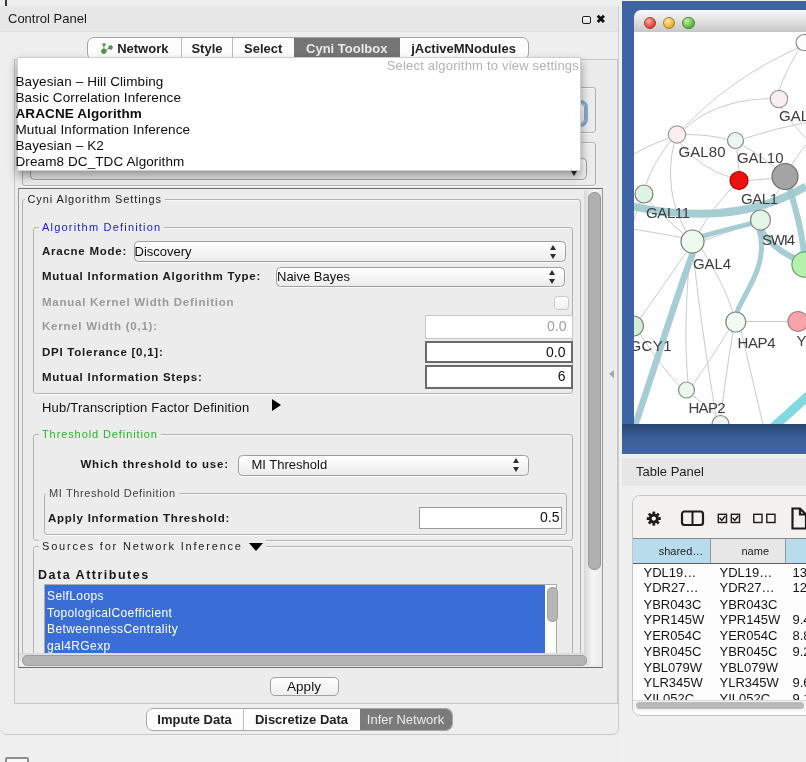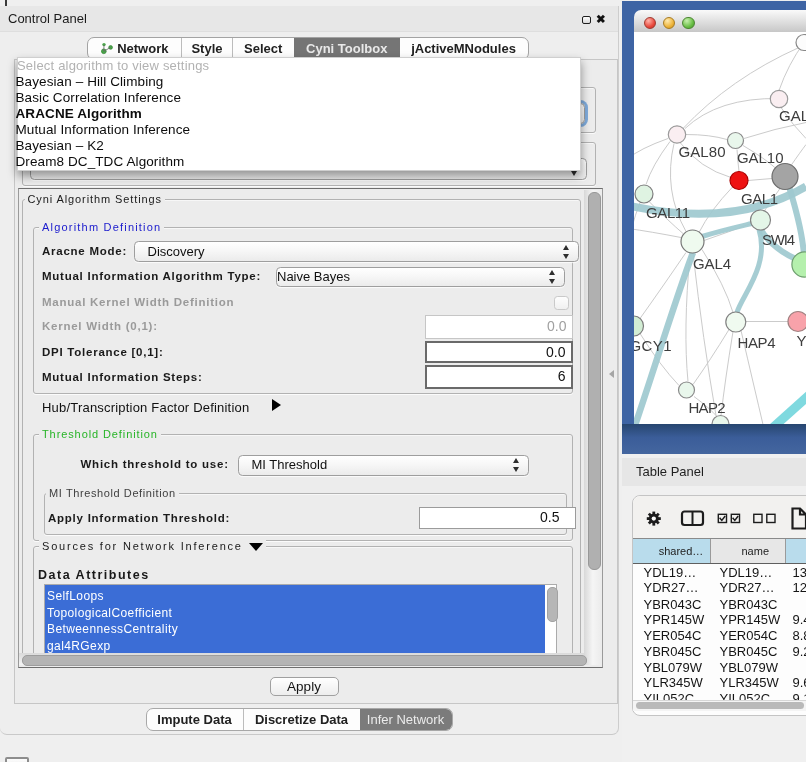--- a/index.html
+++ b/index.html
@@ -63,21 +63,21 @@
 
 <div class="a" style="left:19px;top:189.5px;width:565px;height:463.5px;overflow:hidden">
  <div class="a" style="left:0;top:0;width:565px;height:700px">
 
   <div class="a grp" style="left:3px;top:9.5px;width:557px;height:470px"></div>
   <div class="a gt" style="left:5.5px;top:3px;color:#1a1a1a">Cyni Algorithm Settings</div>
 
   <div class="a grp" style="left:14px;top:37.5px;width:538px;height:165px"></div>
   <div class="a gt" style="left:20px;top:31px;color:#1a1acd;letter-spacing:1.2px">Algorithm Definition</div>
   <div class="a lbl" style="left:23px;top:55.5px">Aracne Mode:</div>
-  <div class="a combo" style="left:114.5px;top:51.5px;width:430px;height:19px;line-height:19px;padding-left:13px">Discovery<span class="cararea" style="right:7px">
+  <div class="a combo" style="left:114.5px;top:51.5px;width:430px;height:19px;line-height:19px;">Discovery<span class="cararea" style="right:7px">
           <span class="caru"></span>
           <span class="card"></span>
         </span></div>
   <div class="a lbl" style="left:23px;top:80px">Mutual Information Algorithm Type:</div>
   <div class="a combo" style="left:257px;top:77px;width:287px;height:18.5px;line-height:18.5px;">Naive Bayes<span class="cararea" style="right:7px">
           <span class="caru"></span>
           <span class="card"></span>
         </span></div>
   <div class="a lbl dis" style="left:23px;top:106px">Manual Kernel Width Definition</div>
   <div class="a" style="left:534.5px;top:106px;width:13px;height:12.5px;border:1px solid #c9c9c9;border-radius:3.5px;background:linear-gradient(#fdfdfd,#f0f0f0)"></div>
@@ -94,21 +94,21 @@
   <div class="a grp" style="left:14px;top:244.5px;width:538px;height:105px"></div>
   <div class="a gt" style="left:20px;top:238px;color:#27b427">Threshold Definition</div>
   <div class="a lbl" style="left:61.5px;top:268.5px">Which threshold to use:</div>
   <div class="a combo" style="left:218.5px;top:265.5px;width:276px;height:18.5px;line-height:18.5px;padding-left:13px">MI Threshold<span class="cararea" style="right:7px">
           <span class="caru"></span>
           <span class="card"></span>
         </span></div>
   <div class="a grp" style="left:25px;top:303.5px;width:520.5px;height:40px"></div>
   <div class="a gt" style="left:27px;top:297px;color:#404040;letter-spacing:0.6px">MI Threshold Definition</div>
   <div class="a lbl" style="left:29px;top:322.5px">Apply Information Threshold:</div>
-  <div class="a fld" style="left:400px;top:317.5px;width:139.5px;height:19.5px;line-height:19.5px;border:1.5px solid #9b9b9b;padding-right:15px">0.5</div>
+  <div class="a fld" style="left:400px;top:317.5px;width:139.5px;height:19.5px;line-height:19.5px;border:1.5px solid #9b9b9b;padding-right:1px">0.5</div>
 
   <div class="a grp" style="left:14px;top:356.5px;width:538px;height:140px"></div>
   <div class="a gt" style="left:20px;top:350px;color:#1a1a1a;letter-spacing:1.8px">Sources for Network Inference<span style="display:inline-block;width:0;height:0;border-left:7.5px solid transparent;border-right:7.5px solid transparent;border-top:8.5px solid #000;margin-left:6px;vertical-align:-1px"></span></div>
   <div class="a lbl" style="left:19px;top:378px;font-size:12.5px;letter-spacing:1.5px">Data Attributes</div>
   <div class="a" style="left:24.5px;top:394.5px;width:511.5px;height:100px;background:#fff;border:1px solid #ababab"></div>
   <div class="a" style="left:25.5px;top:395.5px;width:500px;height:98px;background:#3b6dd6"></div>
   <div class="a" style="left:527.5px;top:397.5px;width:9.5px;height:33px;background:#b6b6b6;border:1px solid #a2a2a2;border-radius:5px"></div>
   <div class="a" style="left:28px;top:398.5px;font-size:12px;letter-spacing:0.4px;color:#fff;line-height:16.6px">SelfLoops<br>TopologicalCoefficient<br>BetweennessCentrality<br>gal4RGexp</div>
  </div>
 </div>
@@ -116,21 +116,21 @@
 <div class="a" style="left:269.5px;top:676.5px;width:67px;height:17.5px;background:linear-gradient(#ffffff,#ededed);border:1px solid #a0a0a0;border-radius:5px;text-align:center;font-size:13.5px;color:#141414;line-height:18px">Apply</div>
 <div class="a" style="left:145.5px;top:707.5px;width:305px;height:21.5px;background:#fdfdfd;border:1px solid #a8a8a8;border-radius:7px;overflow:hidden;white-space:nowrap">
 <span class="tabseg" style="width:96px;height:25px;line-height:21.5px">Impute Data</span><span class="sep" style="height:21.5px"></span><span class="tabseg" style="width:116px;height:21.5px;line-height:21.5px">Discretize Data</span><span class="tabseg" style="width:92px;height:21.5px;line-height:21.5px;background:#7b7b7b;color:#ebebeb;font-weight:normal">Infer Network</span>
 </div>
 
 <div class="a" style="left:609px;top:370px;width:0;height:0;border-top:4px solid transparent;border-bottom:4px solid transparent;border-right:5px solid #a5a5a5"></div>
 
 <div class="a" style="left:5px;top:757px;width:20px;height:12px;border:2px solid #8d8d8d;border-radius:2px;background:linear-gradient(#fcfcfc,#e6e6e6)"></div>
 
 <div class="a" style="left:17px;top:57px;width:562px;height:112px;background:#fff;border:1px solid #cfcfcf;box-shadow:0 5px 9px rgba(0,0,0,.4)"></div>
-<div class="a" style="left:17px;top:58px;width:562px;text-align:left;font-size:13px;color:#b2b2b2;letter-spacing:0.2px">Select algorithm to view settings</div>
+<div class="a" style="left:17px;top:58px;width:562px;text-align:right;font-size:13px;color:#b2b2b2;letter-spacing:0.2px">Select algorithm to view settings</div>
 <div class="a" style="left:15.5px;top:74px;font-size:13.5px;color:#0c0c0c;line-height:16px;letter-spacing:0.1px">Bayesian – Hill Climbing<br>Basic Correlation Inference<br><b>ARACNE Algorithm</b><br>Mutual Information Inference<br>Bayesian – K2<br>Dream8 DC_TDC Algorithm</div>
 
 <div class="a" style="left:622px;top:1px;width:184px;height:452.5px;background:#3e64a4"></div>
 <div class="a" style="left:622px;top:423.5px;width:184px;height:30px;background:linear-gradient(#27466f,#3b5d99 45%,#44669f)"></div>
 <div class="a" style="left:634px;top:10px;width:172px;height:21.5px;background:linear-gradient(#fafafa,#c7c7c7);border-bottom:1px solid #8d8d8d;border-radius:7px 0 0 0"></div>
 <div class="a" style="left:643.8px;top:16.6px;width:10.6px;height:10.6px;border-radius:50%;background:radial-gradient(circle at 35% 28%,#ffb4aa,#e8483c 62%,#bd2f26);border:0.8px solid #a03a30"></div>
 <div class="a" style="left:662.8px;top:16.6px;width:10.6px;height:10.6px;border-radius:50%;background:radial-gradient(circle at 35% 28%,#ffeab0,#edb338 62%,#c38d26);border:0.8px solid #a87c22"></div>
 <div class="a" style="left:682.1px;top:16.6px;width:10.6px;height:10.6px;border-radius:50%;background:radial-gradient(circle at 35% 28%,#c8f0ae,#67bd43 62%,#4a9330);border:0.8px solid #4c8732"></div>
 <div class="a" style="left:634px;top:31.5px;width:172px;height:392px;background:#ffffff;overflow:hidden">
 <svg width="172" height="392" viewBox="634 31.5 172 392">

